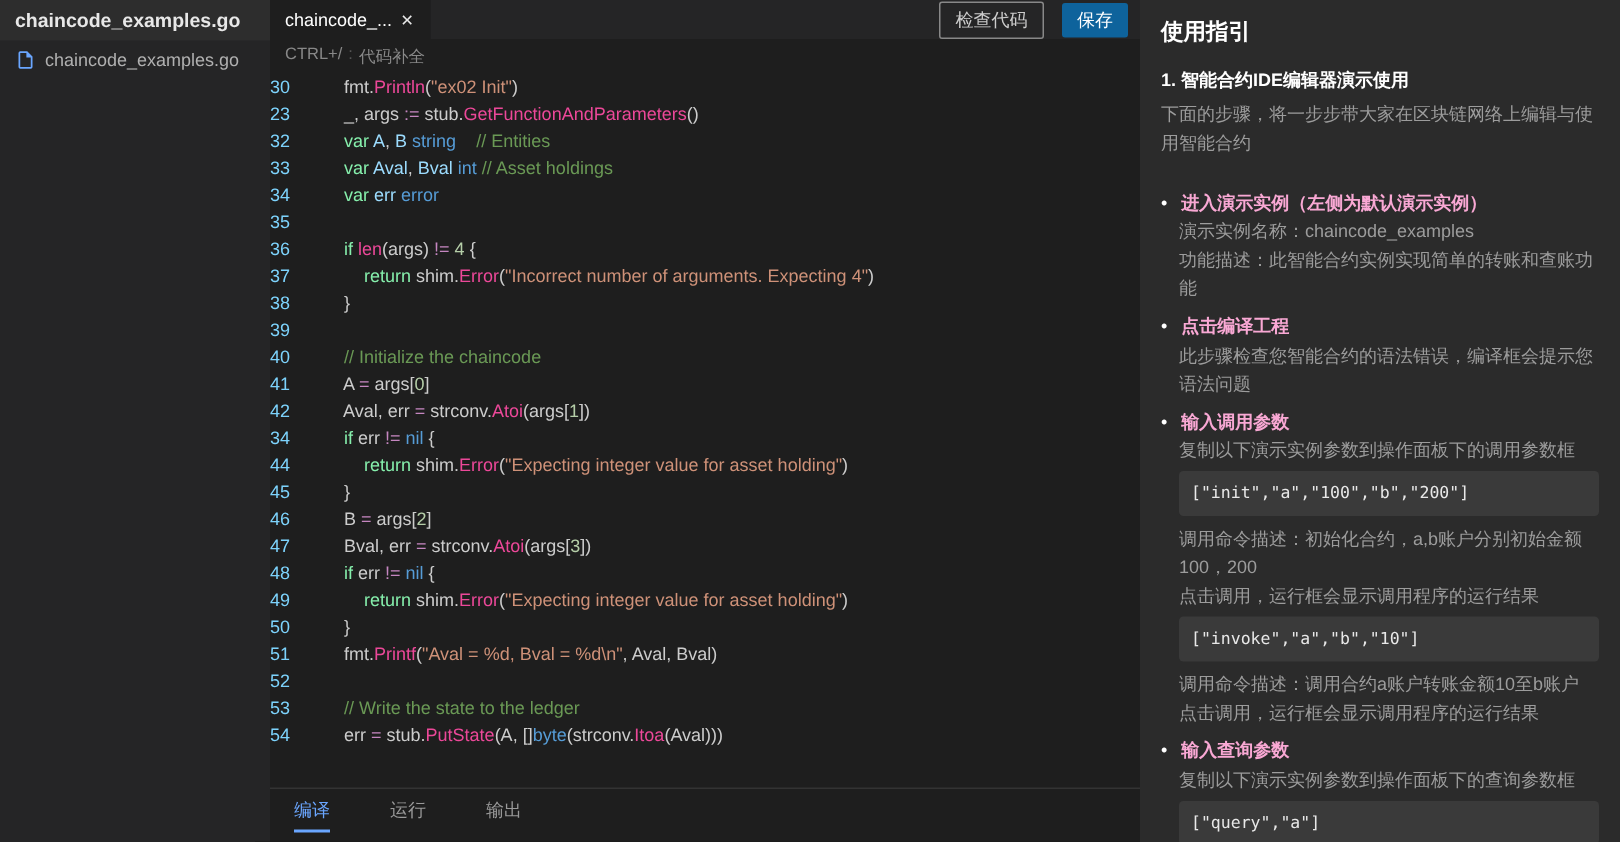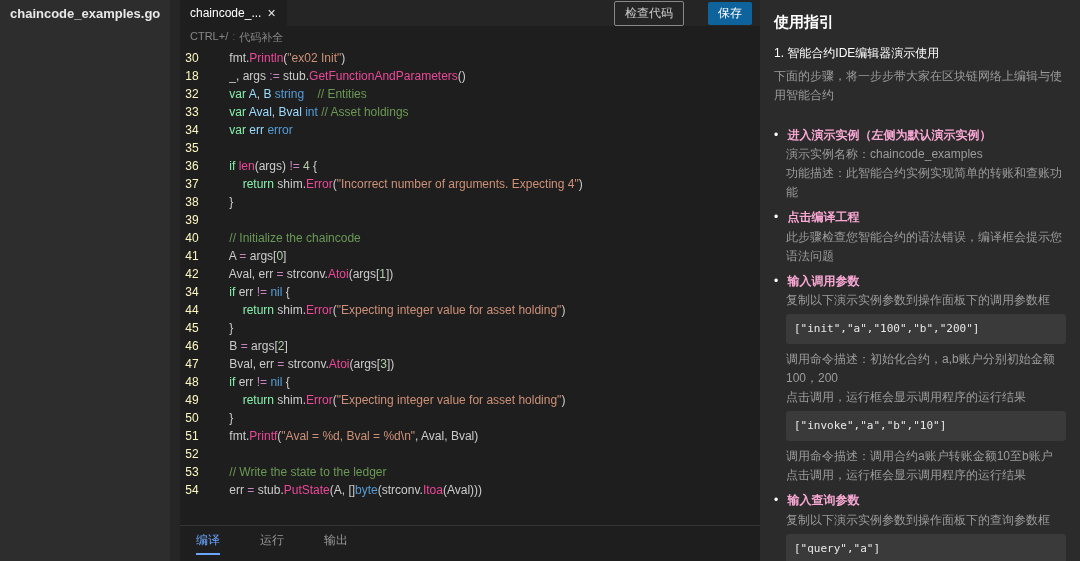--- a/index.html
+++ b/index.html
@@ -1,60 +1,60 @@
 <!DOCTYPE html>
 <html><head>
 <meta charset="utf-8">
 <style>
 *{margin:0;padding:0;box-sizing:border-box;font-family:"Segoe UI","Microsoft YaHei",sans-serif}
 body{background:#1e1e1e;color:#ccc;width:1080px;height:561px;overflow:hidden;display:flex;font-size:12px}
 
 
-.filepane{width:180px;background:#252526;display:flex;flex-direction:row}
+.filepane{width:180px;background:#252526;display:flex;flex-direction:column}
 .filepane-title{background:#2d2d2d;color:#e8e8e8;font-weight:bold;padding:6px 10px;font-size:13px}
 .file-item{padding:6px 10px;color:#b0b0b0;display:flex;align-items:center;gap:6px;cursor:pointer}
 .file-item svg{flex-shrink:0}
 .filebody{flex:1}
 
 
 .editor{flex:1;display:flex;flex-direction:column;background:#1e1e1e;min-width:0}
 .tabbar{display:flex;background:#252526;align-items:flex-end}
 .tab{padding:6px 10px;color:#aaa;display:flex;align-items:center;gap:6px;background:#2d2d2d;border-right:1px solid #1e1e1e;cursor:pointer}
 .tab.active{background:#1e1e1e;color:#fff}
 .tab .close{color:#e8e8e8;font-size:14px;line-height:1}
-.tabbar-right{margin-left:auto;display:flex;align-items:center;gap:24px;padding-right:8px}
+.tabbar-right{margin-left:auto;display:flex;align-items:center;gap:12px;padding-right:8px}
 .btn{padding:3px 10px;border-radius:2px;font-size:12px;cursor:pointer}
 .btn-outline{border:1px solid #888;color:#ccc;background:transparent}
 .btn-primary{background:#0e639c;color:#fff}
 .shortcut-row{display:flex;padding:4px 10px;color:#888;font-size:11px;background:#1e1e1e}
 .shortcut-row span.sep{margin:0 4px;color:#555}
 
 .code{flex:1;overflow:auto;font-family:Consolas,monospace;font-size:12px;line-height:18px}
 .codeline{display:flex}
-.ln{width:36px;text-align:center;color:#fef9c3;padding-right:12px;user-select:none}
+.ln{width:36px;text-align:left;color:#7dd3fc;padding-right:12px;user-select:none}
 .src{white-space:pre;color:#ccc}
 
 
 .k{color:#86efac}       
 .t{color:#569cd6}       
 .s{color:#ce9178}       
 .n{color:#b5cea8}       
 .c{color:#6a9955}       
 .f{color:#ec4899}       
 .v{color:#9cdcfe}       
 .o{color:#c586c0}       
 
 .bottom-tabs{display:flex;gap:40px;padding:6px 16px;background:#1e1e1e;border-top:1px solid #333;font-size:12px}
 .btab{color:#999;cursor:pointer;padding-bottom:4px}
 .btab.active{color:#6aa6ff;border-bottom:2px solid #6aa6ff}
 
 
 .guide{width:320px;background:#2b2b2b;color:#d0d0d0;padding:10px 14px;overflow:auto;font-size:12px;line-height:1.6}
 .guide h2{font-size:15px;color:#fff;margin-bottom:8px}
-.guide .sec-title{color:#fff;font-weight:normal;margin-top:10px}
+.guide .sec-title{color:#fff;font-weight:bold;margin-top:10px}
 .guide .desc{color:#9c9c9c;margin:4px 0 20px 0}
 .guide ul{list-style:none;margin-left:0}
 .guide li{margin:6px 0}
 .guide li::before{content:"•";color:#fff;margin-right:6px}
 .bullet-title{color:#f9a8d4;font-weight:bold}
 .sub{color:#9c9c9c;margin-left:12px;display:block}
 .codeblock{background:#3a3a3a;border-radius:3px;padding:6px 8px;margin:4px 0 6px 12px;font-family:Consolas,monospace;color:#e8e8e8;font-size:11px}
 
 
 ::-webkit-scrollbar{width:10px}
@@ -91,21 +91,21 @@
     <span>CTRL+/</span>
     <span class="sep">:</span>
     <span>代码补全</span>
   </div>
   <div class="code" id="code">
       <div class="codeline">
         <div class="ln">30</div>
         <div class="src">    fmt.<span class="f">Println</span>(<span class="s">"ex02 Init"</span>)</div>
       </div>
       <div class="codeline">
-        <div class="ln">18</div>
+        <div class="ln">23</div>
         <div class="src">    _, args <span class="o">:=</span> stub.<span class="f">GetFunctionAndParameters</span>()</div>
       </div>
       <div class="codeline">
         <div class="ln">32</div>
         <div class="src">    <span class="k">var</span> <span class="v">A</span>, <span class="v">B</span> <span class="t">string</span>    <span class="c">// Entities</span></div>
       </div>
       <div class="codeline">
         <div class="ln">33</div>
         <div class="src">    <span class="k">var</span> <span class="v">Aval</span>, <span class="v">Bval</span> <span class="t">int</span> <span class="c">// Asset holdings</span></div>
       </div>

